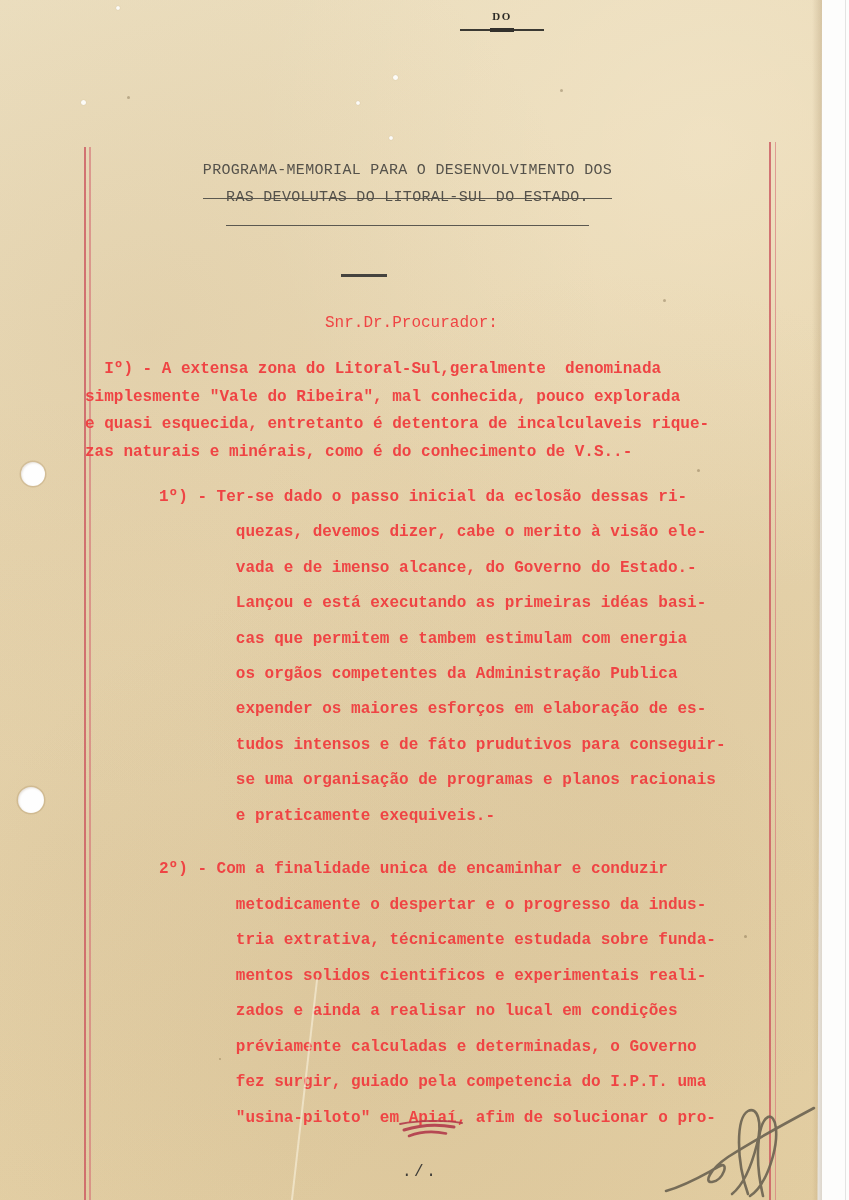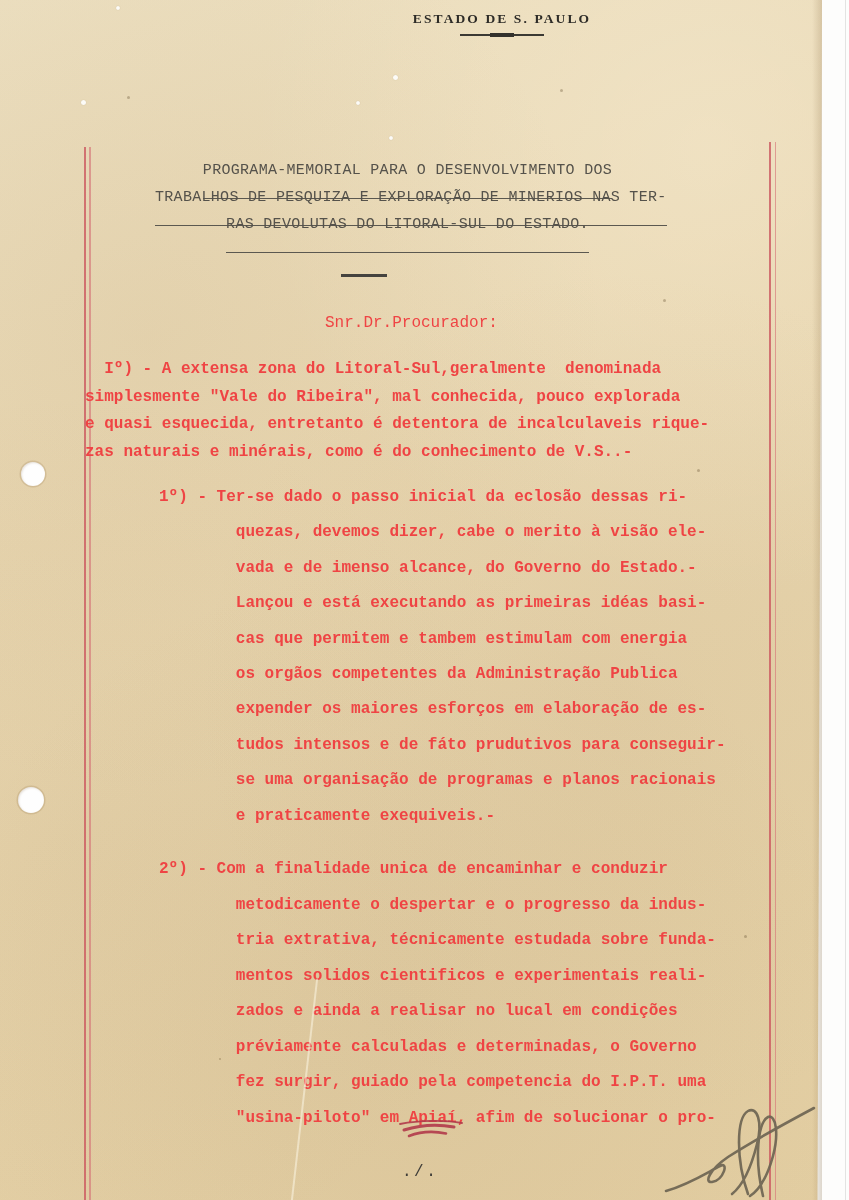--- a/index.html
+++ b/index.html
@@ -90,27 +90,26 @@
 
 <div class="mline l1"></div>
 <div class="mline l2"></div>
 <div class="mline r1"></div>
 <div class="mline r2"></div>
 
 <div class="hole h1"></div>
 <div class="hole h2"></div>
 
 <div class="letterhead">
-  <div class="lh3">ESTADO DE S. PAULO</div>
+  <div class="lh2">DO</div>
   <div class="lh-rule"></div>
 </div>
 
 <div class="title tw">
   <div><span class="u">PROGRAMA-MEMORIAL PARA O DESENVOLVIMENTO DOS</span></div>
-  <div><span class="u">TRABALHOS DE PESQUIZA E EXPLORAÇÃO DE MINERIOS NAS TER-</span></div>
   <div><span class="u">RAS DEVOLUTAS DO LITORAL-SUL DO ESTADO.</span></div>
 </div>
 
 <div class="dash"></div>
 
 <div class="salutation tw">Snr.Dr.Procurador:</div>
 
 <div id="intro" class="block tw">  Iº) - A extensa zona do Litoral-Sul,geralmente  denominada
 simplesmente "Vale do Ribeira", mal conhecida, pouco explorada
 e quasi esquecida, entretanto é detentora de incalculaveis rique-

